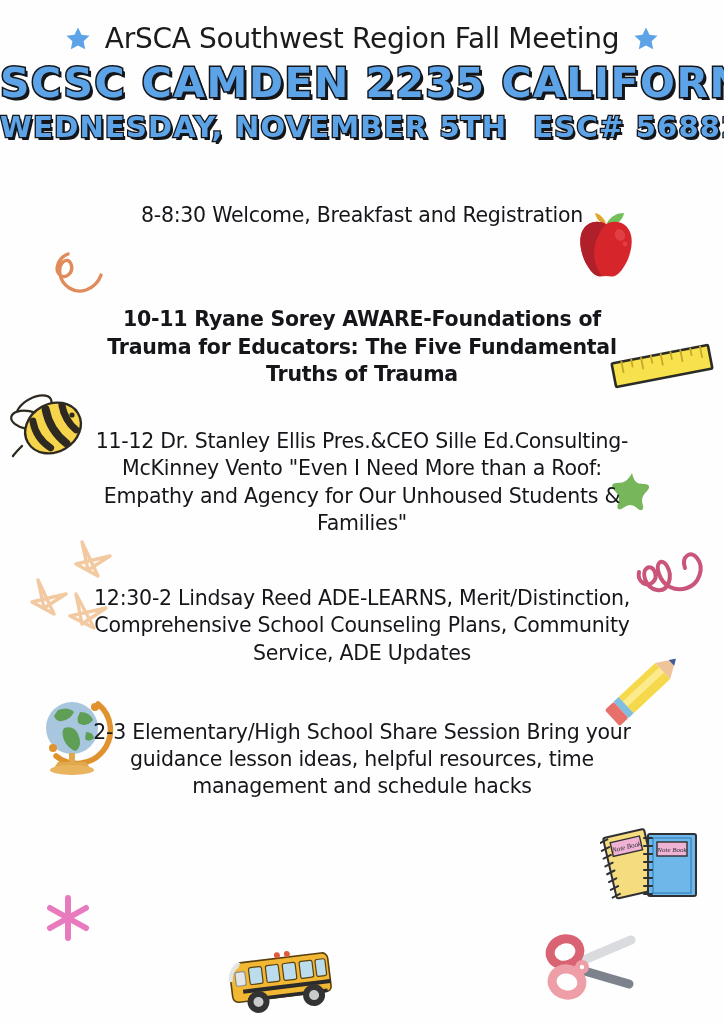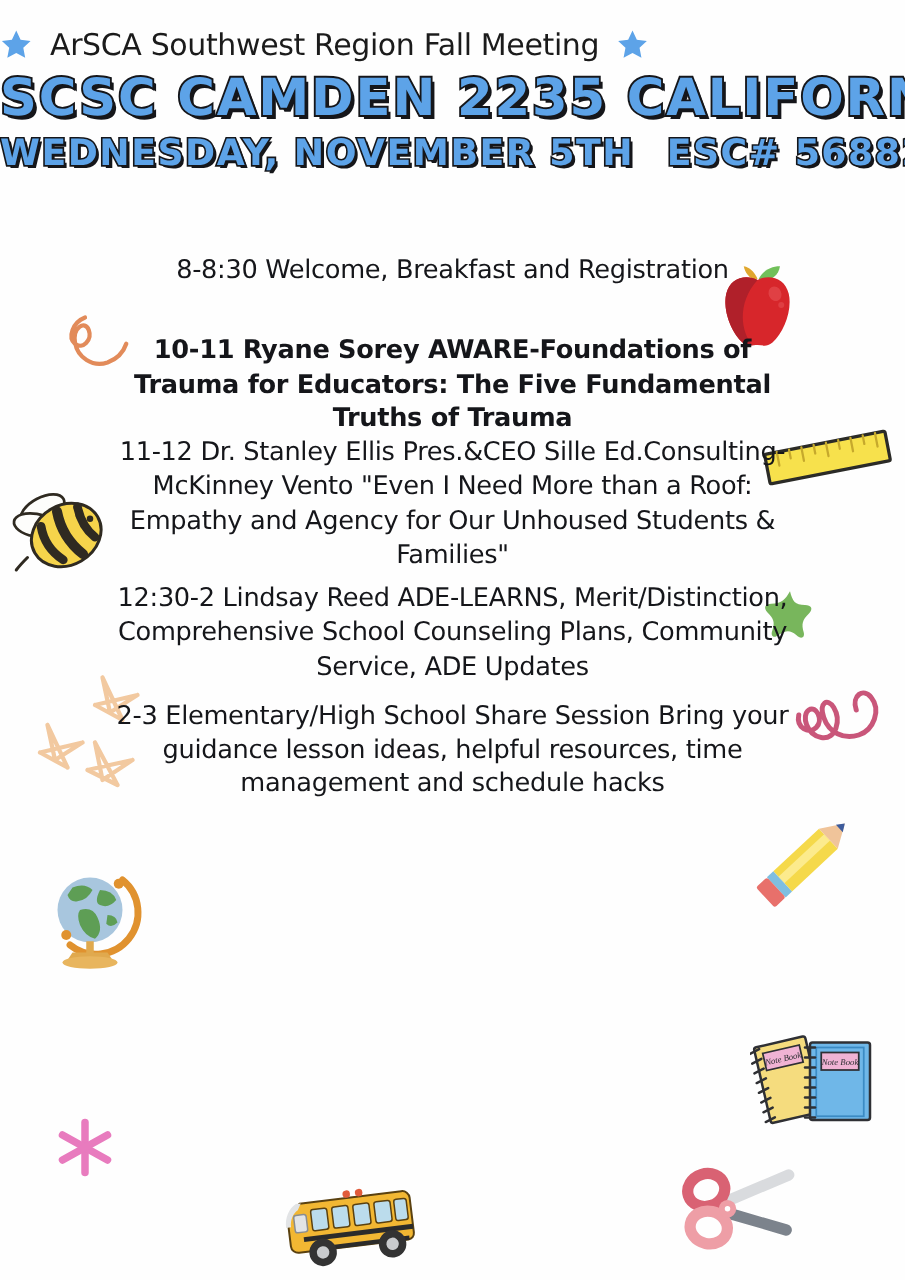--- a/index.html
+++ b/index.html
@@ -26,24 +26,24 @@
     top:22px;
     left:0;
     width:724px;
     text-align:center;
     z-index:5;
   }
 
   .title-line1 {
     display:flex;
     align-items:center;
-    justify-content:flex-start;
+    justify-content:center;
     gap:14px;
     font-family:"DejaVu Sans", sans-serif;
-    font-size:24px;
+    font-size:28px;
     font-weight:400;
     letter-spacing:-0.3px;
     color:#1b1b1b;
     white-space:nowrap;
   }
 
   .star-blue {
     width:26px;
     height:26px;
     flex:0 0 auto;
@@ -82,20 +82,21 @@
 
   
   .agenda {
     position:absolute;
     top:202px;
     left:0;
     width:724px;
     z-index:4;
     display:flex;
     flex-direction:column;
+    gap:40px;
   }
 
   .agenda-item {
     width:560px;
     margin:0 auto;
     text-align:center;
     font-family:"DejaVu Sans", sans-serif;
     font-size:20.5px;
     line-height:1.33;
     color:#15161a;

